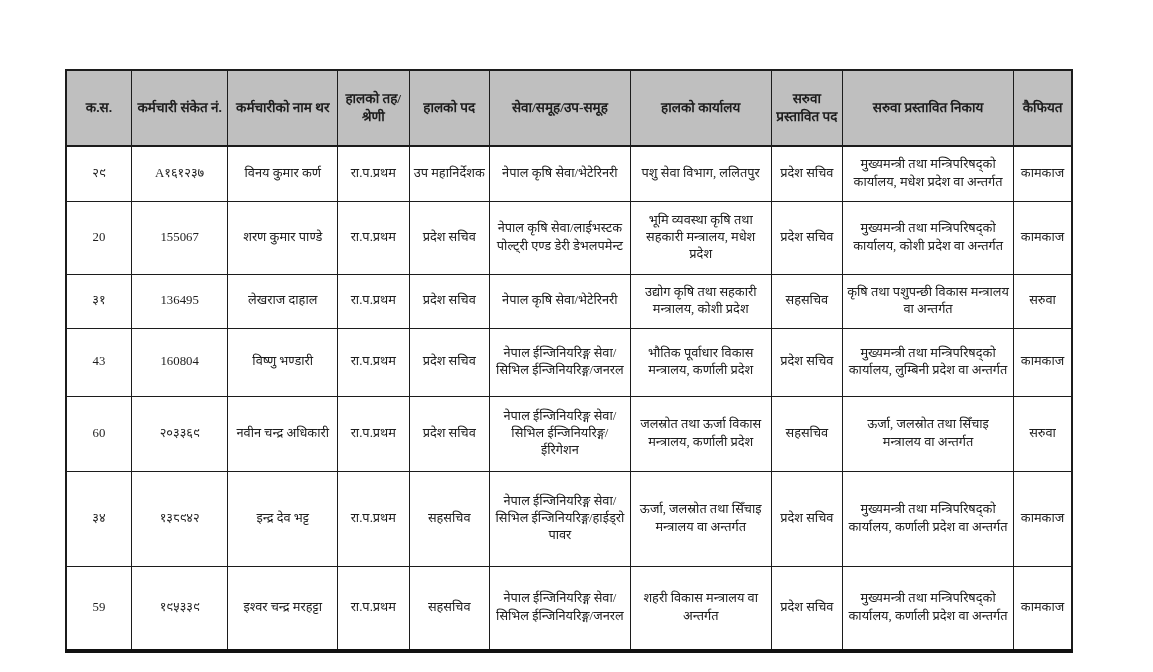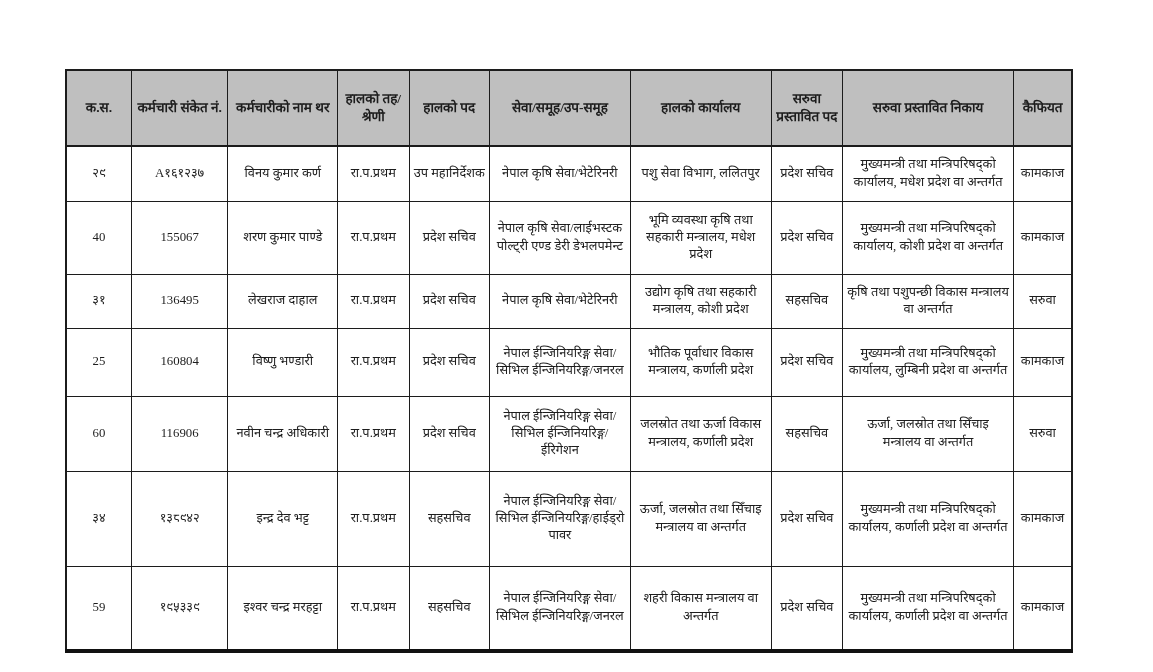--- a/index.html
+++ b/index.html
@@ -96,21 +96,21 @@
             <td>विनय कुमार कर्ण</td>
             <td>रा.प.प्रथम</td>
             <td>उप महानिर्देशक</td>
             <td>नेपाल कृषि सेवा/भेटेरिनरी</td>
             <td>पशु सेवा विभाग, ललितपुर</td>
             <td>प्रदेश सचिव</td>
             <td>मुख्यमन्त्री तथा मन्त्रिपरिषद्को कार्यालय, मधेश प्रदेश वा अन्तर्गत</td>
             <td>कामकाज</td>
           </tr>
           <tr>
-            <td>40</td>
+            <td>20</td>
             <td>155067</td>
             <td>शरण कुमार पाण्डे</td>
             <td>रा.प.प्रथम</td>
             <td>प्रदेश सचिव</td>
             <td>नेपाल कृषि सेवा/लाईभस्टक पोल्ट्री एण्ड डेरी डेभलपमेन्ट</td>
             <td>भूमि व्यवस्था कृषि तथा सहकारी मन्त्रालय, मधेश प्रदेश</td>
             <td>प्रदेश सचिव</td>
             <td>मुख्यमन्त्री तथा मन्त्रिपरिषद्को कार्यालय, कोशी प्रदेश वा अन्तर्गत</td>
             <td>कामकाज</td>
           </tr>
@@ -120,34 +120,34 @@
             <td>लेखराज दाहाल</td>
             <td>रा.प.प्रथम</td>
             <td>प्रदेश सचिव</td>
             <td>नेपाल कृषि सेवा/भेटेरिनरी</td>
             <td>उद्योग कृषि तथा सहकारी मन्त्रालय, कोशी प्रदेश</td>
             <td>सहसचिव</td>
             <td>कृषि तथा पशुपन्छी विकास मन्त्रालय वा अन्तर्गत</td>
             <td>सरुवा</td>
           </tr>
           <tr>
-            <td>25</td>
+            <td>43</td>
             <td>160804</td>
             <td>विष्णु भण्डारी</td>
             <td>रा.प.प्रथम</td>
             <td>प्रदेश सचिव</td>
             <td>नेपाल ईन्जिनियरिङ्ग सेवा/सिभिल ईन्जिनियरिङ्ग/जनरल</td>
             <td>भौतिक पूर्वाधार विकास मन्त्रालय, कर्णाली प्रदेश</td>
             <td>प्रदेश सचिव</td>
             <td>मुख्यमन्त्री तथा मन्त्रिपरिषद्को कार्यालय, लुम्बिनी प्रदेश वा अन्तर्गत</td>
             <td>कामकाज</td>
           </tr>
           <tr>
             <td>60</td>
-            <td>116906</td>
+            <td>२०३३६९</td>
             <td>नवीन चन्द्र अधिकारी</td>
             <td>रा.प.प्रथम</td>
             <td>प्रदेश सचिव</td>
             <td>नेपाल ईन्जिनियरिङ्ग सेवा/सिभिल ईन्जिनियरिङ्ग/ईरिगेशन</td>
             <td>जलस्रोत तथा ऊर्जा विकास मन्त्रालय, कर्णाली प्रदेश</td>
             <td>सहसचिव</td>
             <td>ऊर्जा, जलस्रोत तथा सिँचाइ मन्त्रालय वा अन्तर्गत</td>
             <td>सरुवा</td>
           </tr>
           <tr>

